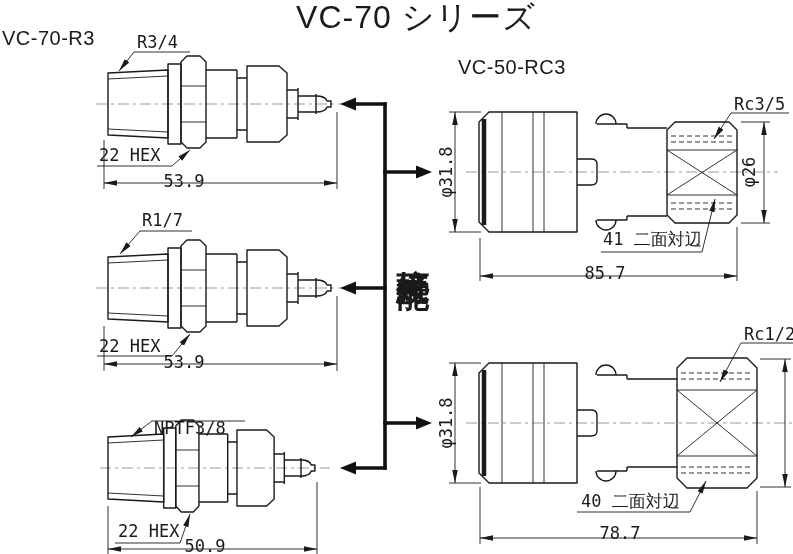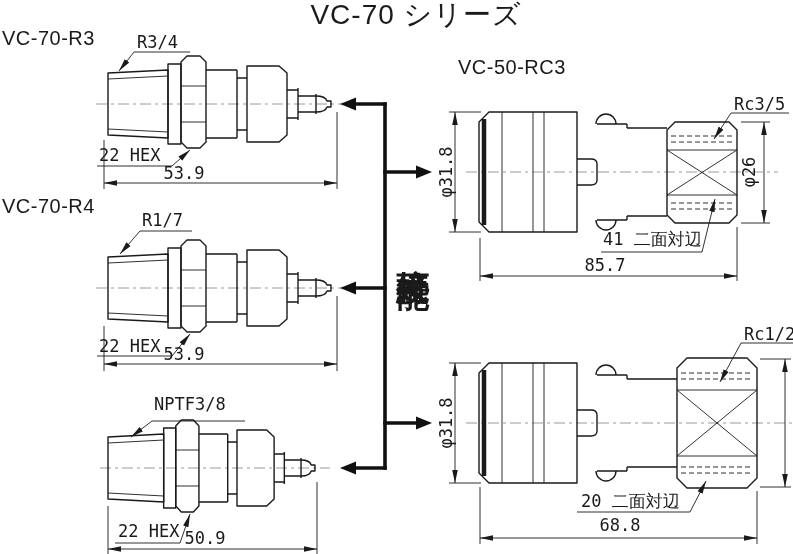--- a/index.html
+++ b/index.html
@@ -1,23 +1,23 @@
 <!DOCTYPE html>
 <html><head>
 <meta charset="utf-8">
 <style>
   html,body{margin:0;padding:0;background:#ffffff;}
   .stage{position:relative;width:793px;height:554px;background:#ffffff;overflow:hidden;
          font-family:"Liberation Sans",sans-serif;color:#1a1a1a;}
   .stage svg{position:absolute;left:0;top:0;}
   .lbl{position:absolute;white-space:nowrap;line-height:1;}
-  .title{font-size:28px;letter-spacing:1px;transform:translateX(-50%);}
+  .title{font-size:32px;letter-spacing:1px;transform:translateX(-50%);}
   .model{font-size:20px;letter-spacing:.5px;}
   .cad{font-size:17px;font-family:"DejaVu Sans Mono","Liberation Sans",monospace;}
-  .cx{transform:translateX(-50%);}
+  .cx{transform:translateX(-50%);margin-top:8px;}
   .rot{transform:translate(-50%,-50%) rotate(-90deg);}
   .vtext{writing-mode:vertical-rl;text-orientation:upright;font-size:33px;font-weight:600;
          letter-spacing:3px;font-family:"Liberation Sans",sans-serif;}
   
   .o path,.o rect{fill:none;stroke:#1a1a1a;stroke-width:1.4;stroke-linejoin:round;vector-effect:non-scaling-stroke;}
   .o .t{stroke-width:.9;}
   .o .band{stroke-width:4.5;}
   .dimg path{fill:none;stroke:#1a1a1a;stroke-width:.9;}
   .dashg path{fill:none;stroke:#1a1a1a;stroke-width:.9;stroke-dasharray:5 3;vector-effect:non-scaling-stroke;}
   .clg path{fill:none;stroke:#9a9a9a;stroke-width:1;stroke-dasharray:11 4 3 4;}
@@ -148,42 +148,41 @@
       <path d="M385,423 H416"></path>
         <polygon points="432,423 416,416.5 416,429.5"></polygon>
       <path d="M385,468 H356"></path>
         <polygon points="340,468 356,461.5 356,474.5"></polygon>
     </g>
   </svg>
 
   <div class="lbl title" style="left:416px;top:1px">VC-70 シリーズ</div>
 
   <div class="lbl model" style="left:2px;top:28px">VC-70-R3</div>
-  <div class="lbl model" style="left:2px;top:196px">VC-70-R4</div>
   <div class="lbl model" style="left:458px;top:57px">VC-50-RC3</div>
 
   <div class="lbl cad" style="left:137px;top:34px">R3/4</div>
   <div class="lbl cad" style="left:142px;top:212px">R1/7</div>
-  <div class="lbl cad" style="left:154px;top:396px">NPTF3/8</div>
+  <div class="lbl cad" style="left:154px;top:420px">NPTF3/8</div>
 
   <div class="lbl cad" style="left:99px;top:147px">22 HEX</div>
   <div class="lbl cad" style="left:99px;top:338px">22 HEX</div>
   <div class="lbl cad" style="left:118px;top:523px">22 HEX</div>
 
   <div class="lbl cad cx" style="left:184px;top:165px">53.9</div>
   <div class="lbl cad cx" style="left:184px;top:346px">53.9</div>
   <div class="lbl cad cx" style="left:205px;top:530px">50.9</div>
 
   <div class="lbl cad" style="left:734px;top:96px">Rc3/5</div>
   <div class="lbl cad" style="left:744px;top:326px">Rc1/2</div>
 
   <div class="lbl cad rot" style="left:446px;top:172px">φ31.8</div>
   <div class="lbl cad rot" style="left:749px;top:172px">φ26</div>
   <div class="lbl cad rot" style="left:446px;top:423px">φ31.8</div>
 
   <div class="lbl cad" style="left:603px;top:231px">41 二面対辺</div>
-  <div class="lbl cad" style="left:581px;top:493px">20 二面対辺</div>
+  <div class="lbl cad" style="left:581px;top:493px">40 二面対辺</div>
 
   <div class="lbl cad cx" style="left:605px;top:257px">85.7</div>
-  <div class="lbl cad cx" style="left:620px;top:517px">68.8</div>
+  <div class="lbl cad cx" style="left:620px;top:517px">78.7</div>
 
   <div class="lbl vtext" style="left:397px;top:242px">接続可能</div>
 </div>
 
 </body></html>

